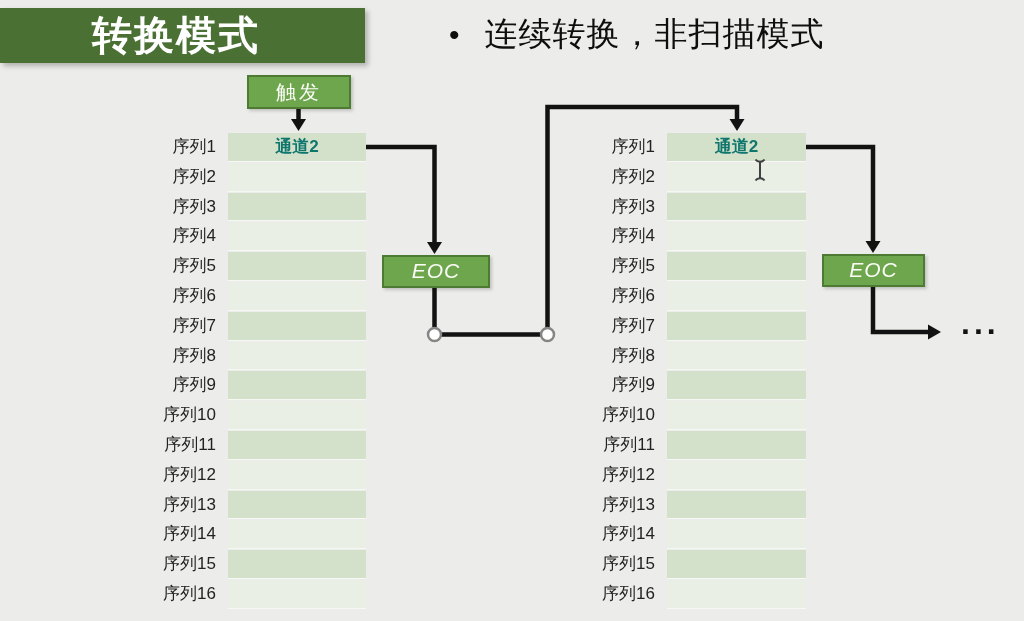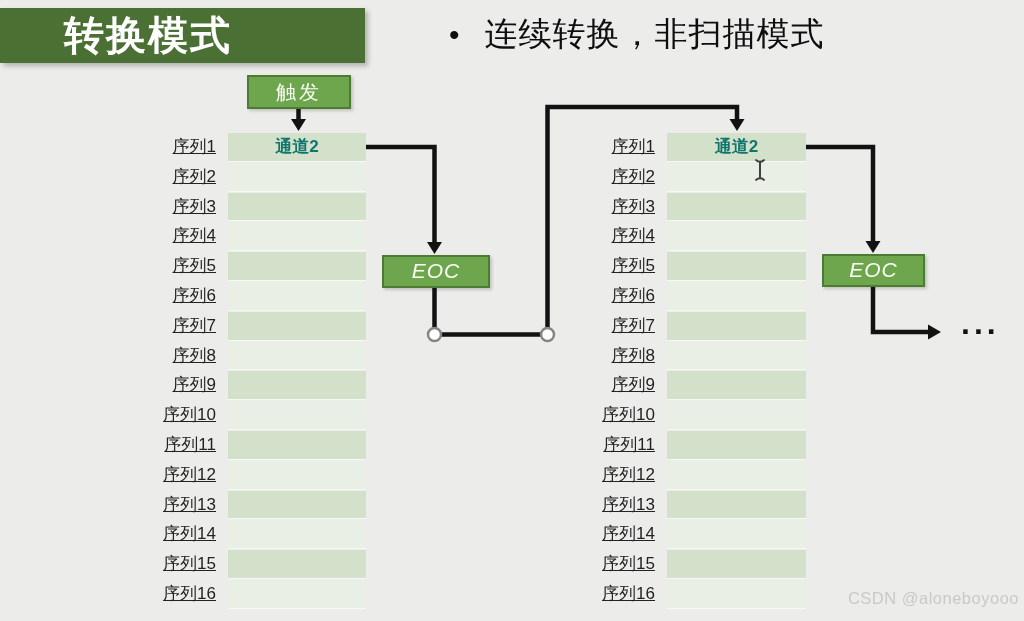--- a/index.html
+++ b/index.html
@@ -5,36 +5,36 @@
   html,body { margin:0; padding:0; }
   .canvas {
     position:relative; width:1024px; height:621px;
     background:#ececea; overflow:hidden;
     font-family:"Liberation Sans","DejaVu Sans",sans-serif;
   }
   .title-box {
     position:absolute; left:0; top:8px; width:365px; height:55px;
     background:#4a7033; color:#ffffff;
     font-size:40px; font-weight:bold; line-height:55px;
-    padding-left:64px; box-sizing:border-box; letter-spacing:2px;
+    padding-left:92px; box-sizing:border-box; letter-spacing:2px;
     box-shadow:3px 3px 5px rgba(0,0,0,0.25);
   }
   .bullet-line {
     position:absolute; left:449px; top:12px;
     display:flex; align-items:center;
     color:#0e0e0e; font-size:33px; letter-spacing:1px;
   }
   .bullet-marker { font-size:30px; margin-right:24px; }
   .seq-table { position:absolute; top:133px; }
   .seq-table.left  { left:136px; }
   .seq-table.right { left:575px; }
   .row { display:flex; height:29.8px; align-items:flex-start; }
   .row-label {
     width:80px; text-align:right; font-size:17px; line-height:28px;
-    color:#232323; flex:0 0 80px;text-decoration:underline;
+    color:#232323; flex:0 0 80px;
   }
   .row-cell {
     margin-left:12px; width:138px; height:27.9px;
     border-bottom:1.9px solid #f6f8f3; box-sizing:content-box;
     text-align:center; font-size:17px; font-weight:bold;
     line-height:28px; color:#0f766e;
   }
   .seq-table.right .row-cell { width:139px; }
   .row:nth-child(odd)  .row-cell { background:#d3e0ca; }
   .row:nth-child(even) .row-cell { background:#e9efe4; }
@@ -249,15 +249,14 @@
 
     <g stroke="#414141" stroke-width="2" fill="none">
       <path d="M760 161.5 L760 178.5"></path>
       <path d="M755.5 159.5 C757.5 162.5 762.5 162.5 764.5 159.5"></path>
       <path d="M755.5 180.5 C757.5 177.5 762.5 177.5 764.5 180.5"></path>
     </g>
   </svg>
 
   <div class="ellipsis">...</div>
 
-  <div class="watermark">CSDN @aloneboyooo</div>
 
 </div>
 
 </body></html>

